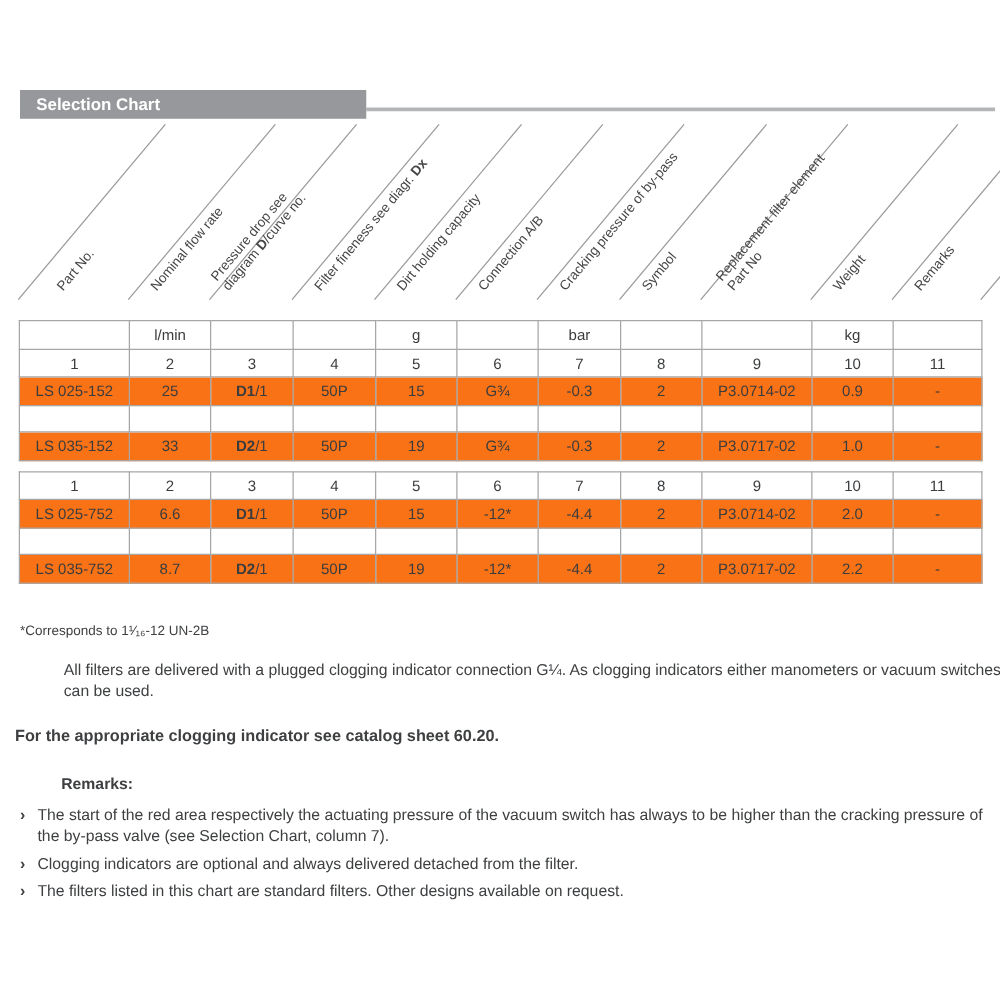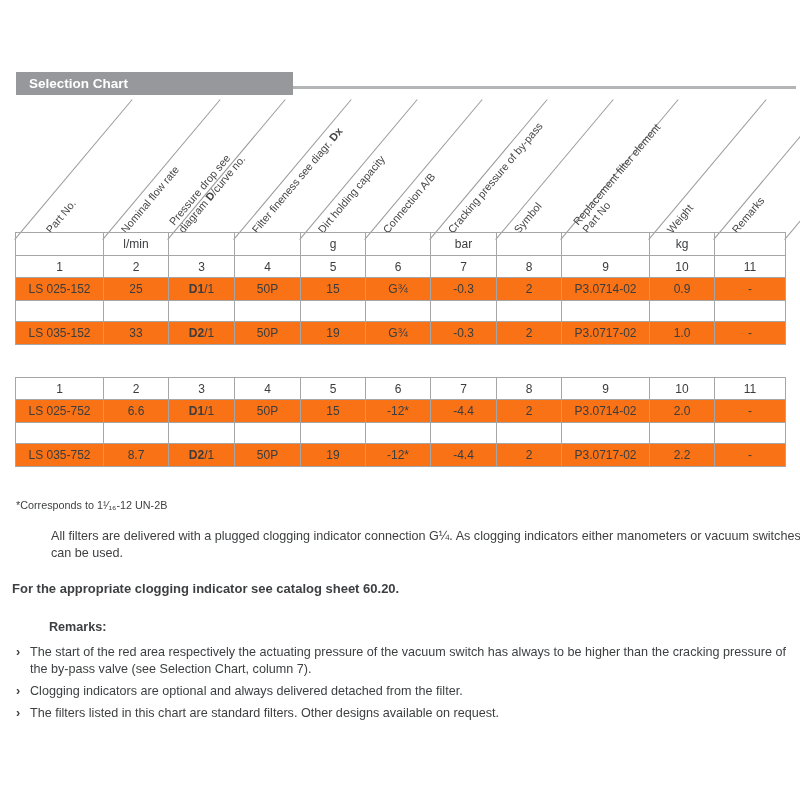--- a/index.html
+++ b/index.html
@@ -15,21 +15,21 @@
         transform-origin:0 100%;transform:rotate(-50deg);}
   .dlabel .b{font-weight:bold;}
   table.sel{position:absolute;left:15px;width:770px;border-collapse:collapse;table-layout:fixed;
         font-size:12px;color:#3a3c3e;border:1.5px solid #7d7d7d;}
   table.sel td{border:1px solid #a6a6a6;text-align:center;padding:0;vertical-align:middle;}
   tr.u td{height:22px;}
   tr.n td{height:21px;}
   tr.d td{height:22px;background:#f97316;}
   tr.s td{height:20px;background:#fff;}
   td .bd{font-weight:bold;}
-  #table1{top:232px;}
+  #table1{top:256px;}
   #table2{top:377px;}
   .footnote{position:absolute;left:16px;top:499px;font-size:10.8px;color:#3d3f41;}
   .para{position:absolute;left:16px;top:528px;width:766px;font-size:12.6px;line-height:16.5px;margin-left:35px;}
   .catalog{position:absolute;left:12px;top:581px;font-size:13px;font-weight:bold;}
   .remarks{position:absolute;left:16px;top:620px;width:772px;font-size:12.6px;}
   .remarks h4{margin:0 0 10px 0;font-size:12.6px;font-weight:bold;padding-left:33px;}
   .rlist{list-style:none;margin:0;padding:0;}
   .rlist li{display:flex;margin-bottom:5px;line-height:17px;}
   .bch{font-weight:bold;flex:0 0 14px;}
 </style>

